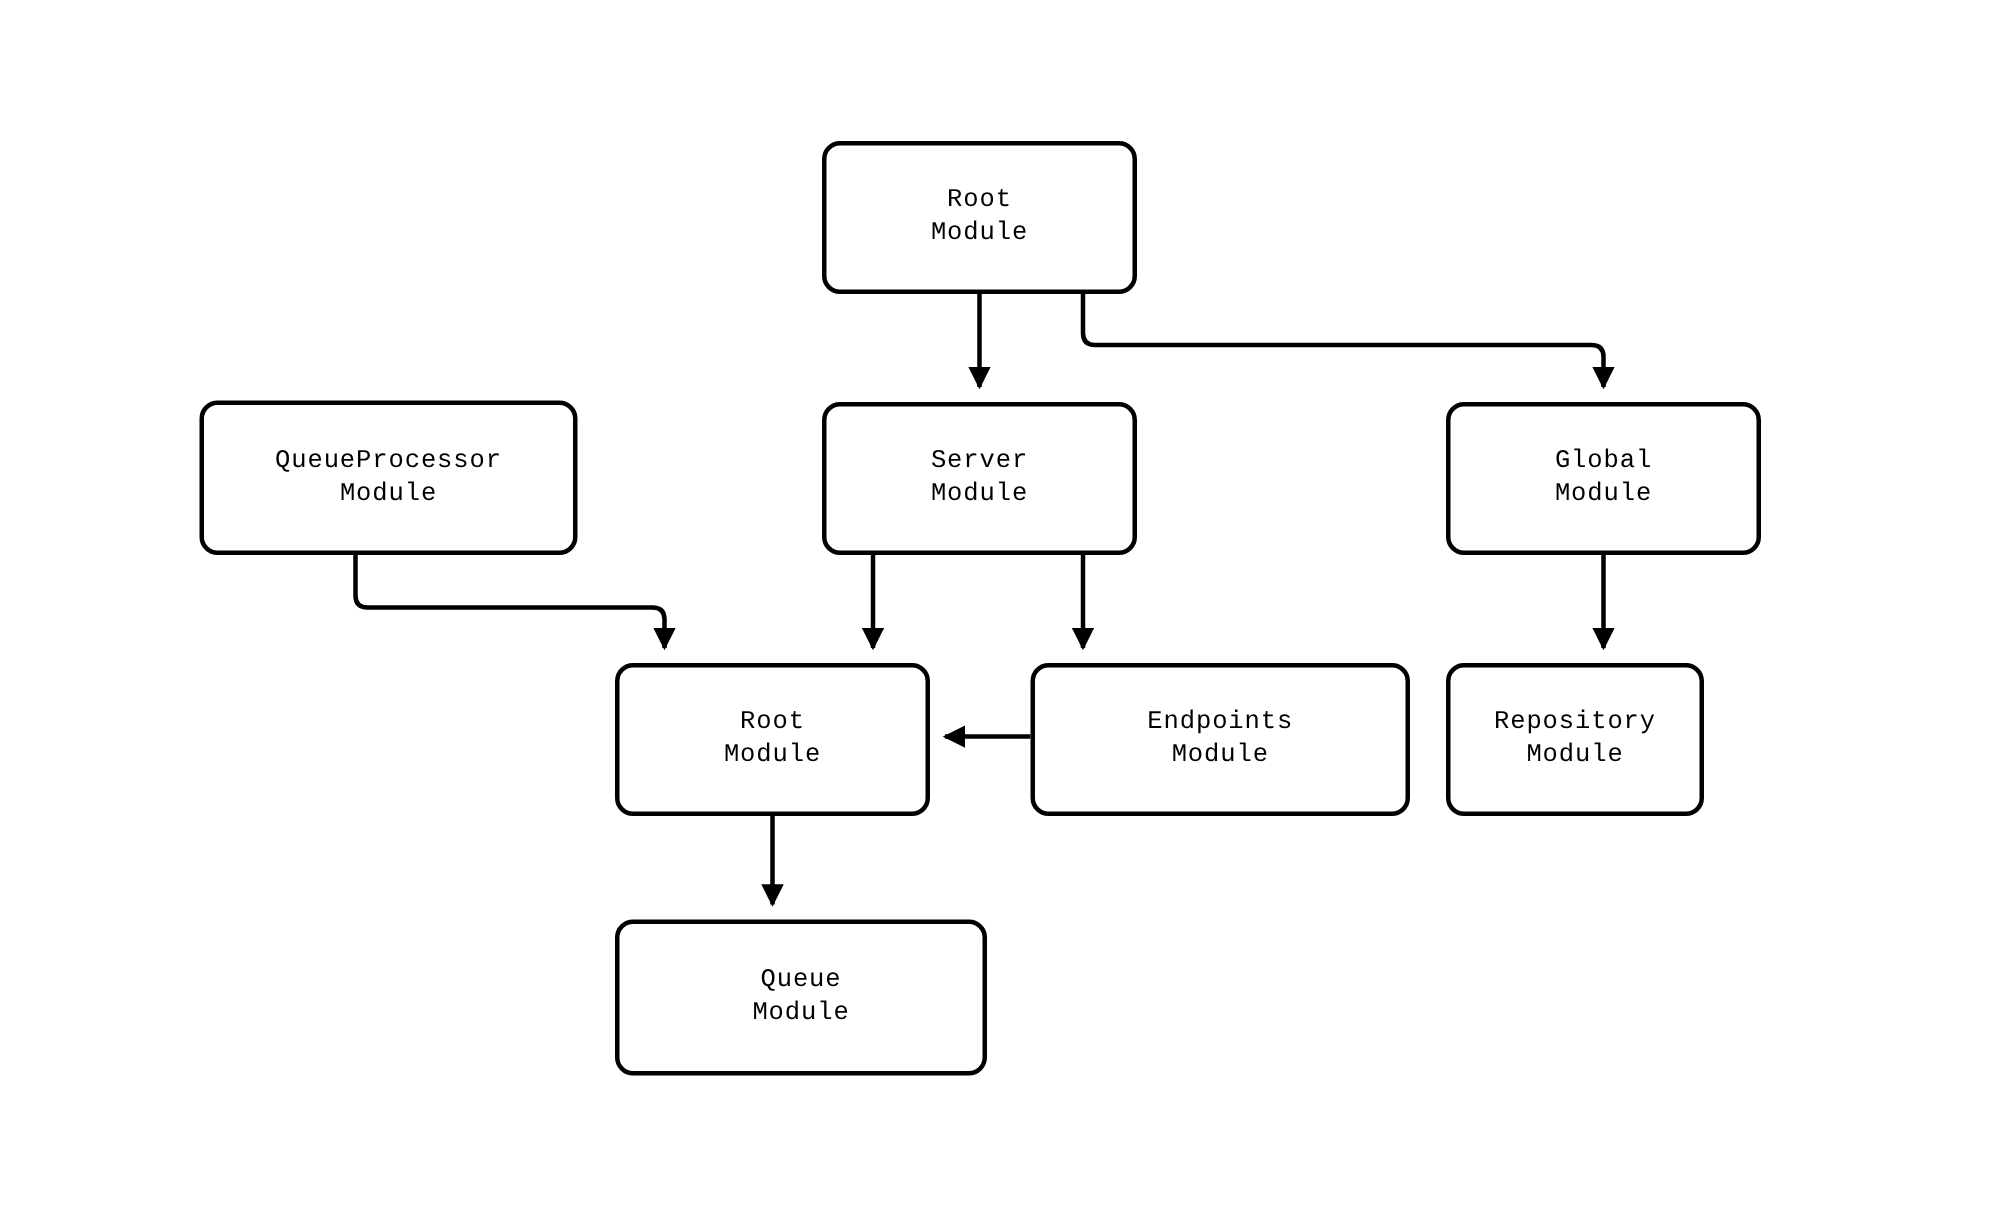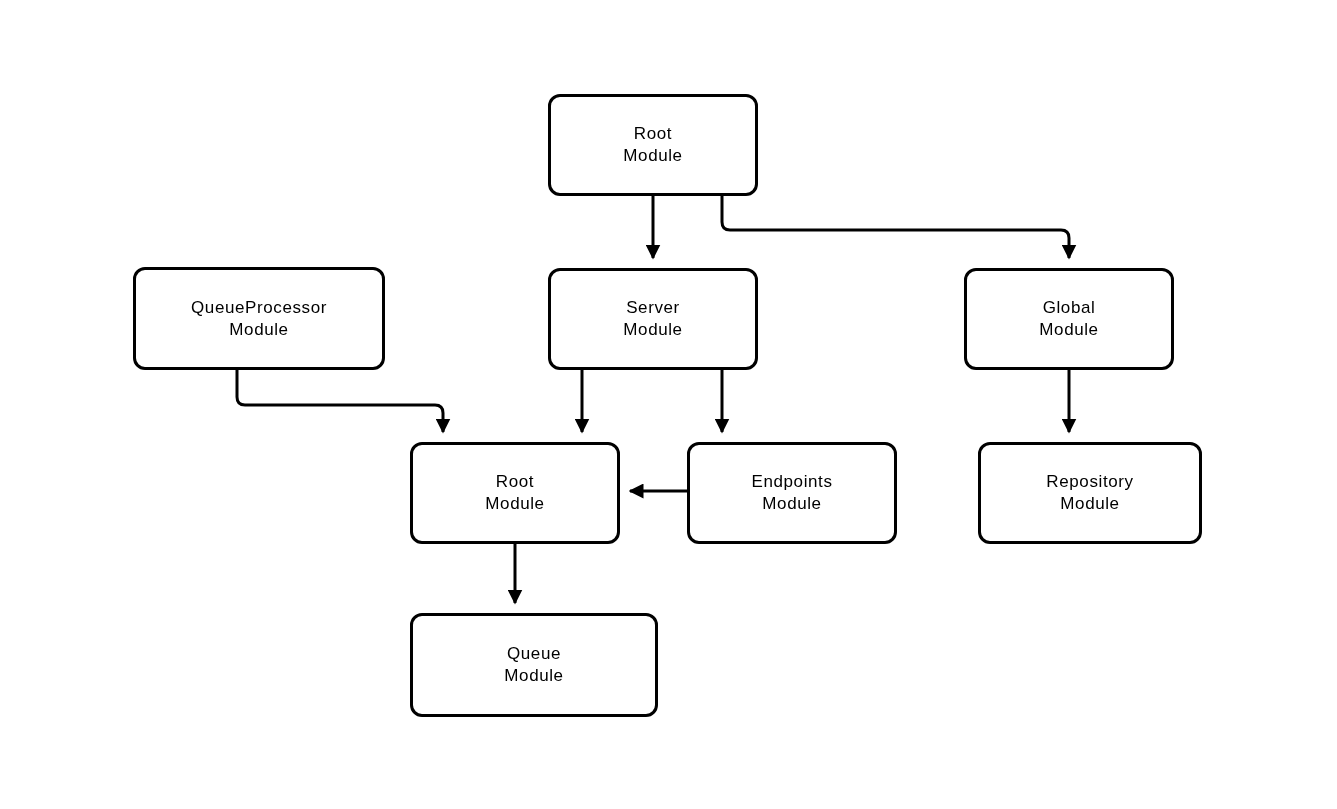--- a/index.html
+++ b/index.html
@@ -34,21 +34,21 @@
     border: 3px solid #000000;
     border-radius: 12px;
     display: flex;
     flex-direction: column;
     align-items: center;
     justify-content: center;
     z-index: 2;
   }
   .node-line {
     color: #000000;
-    font-family: Liberation Sans, sans-serif;
+    font-family: Liberation Mono, monospace;
     font-size: 17px;
     line-height: 22px;
     letter-spacing: 0.6px;
     white-space: nowrap;
     text-align: right;
   }
 </style>
 </head>
 <body>
 
@@ -96,26 +96,26 @@
   <div class="node" style="left:964px; top:268px; width:210px; height:102px;">
     <div class="node-line">Global</div>
     <div class="node-line">Module</div>
   </div>
 
   <div class="node" style="left:410px; top:442px; width:210px; height:102px;">
     <div class="node-line">Root</div>
     <div class="node-line">Module</div>
   </div>
 
-  <div class="node" style="left:687px; top:442px; width:210px; height:102px;">
+  <div class="node" style="left:687px; top:442px; width:253px; height:102px;">
     <div class="node-line">Endpoints</div>
     <div class="node-line">Module</div>
   </div>
 
-  <div class="node" style="left:964px; top:442px; width:224px; height:102px;margin-left:14px;">
+  <div class="node" style="left:964px; top:442px; width:172px; height:102px;">
     <div class="node-line">Repository</div>
     <div class="node-line">Module</div>
   </div>
 
   <div class="node" style="left:410px; top:613px; width:248px; height:104px;">
     <div class="node-line">Queue</div>
     <div class="node-line">Module</div>
   </div>
 
 </div>

